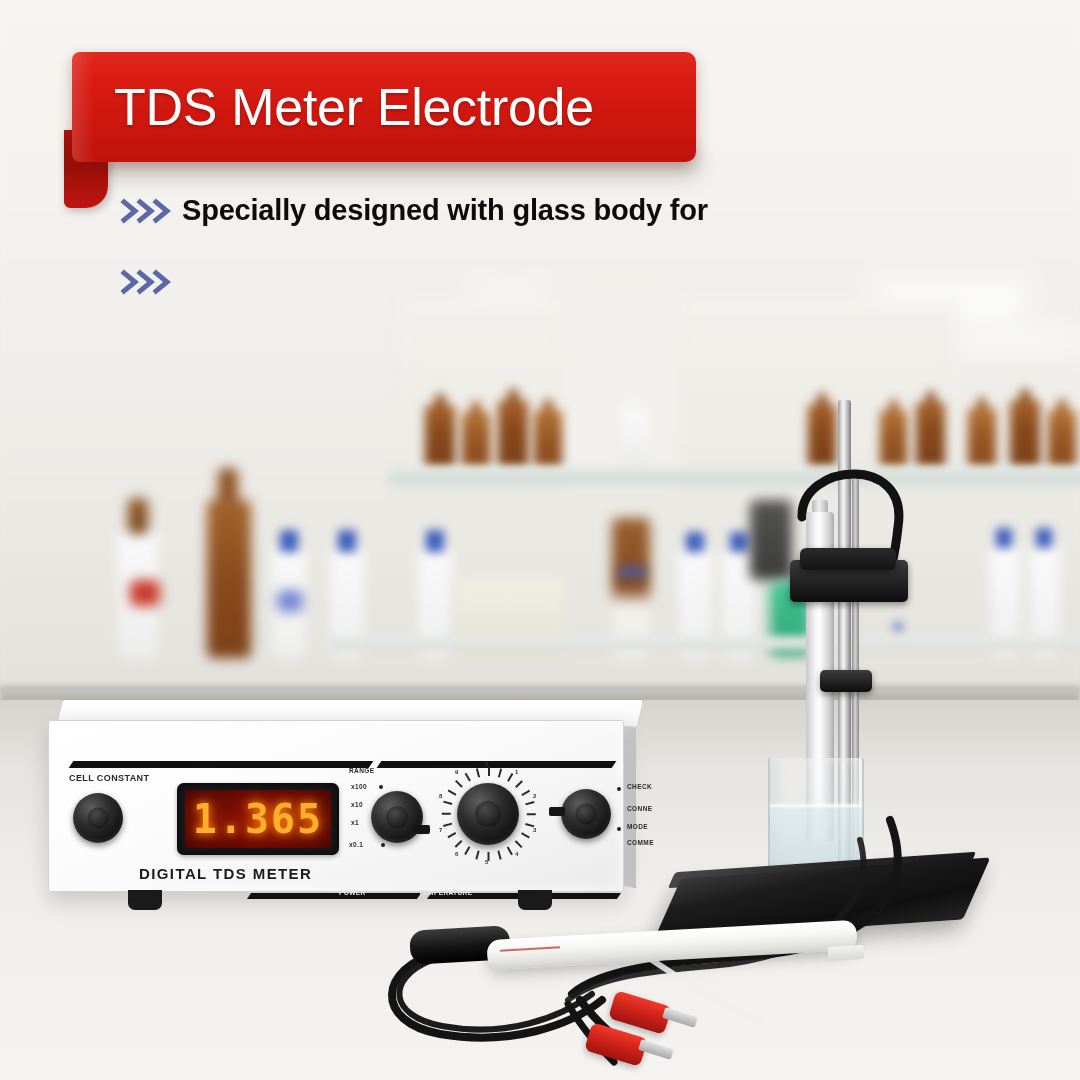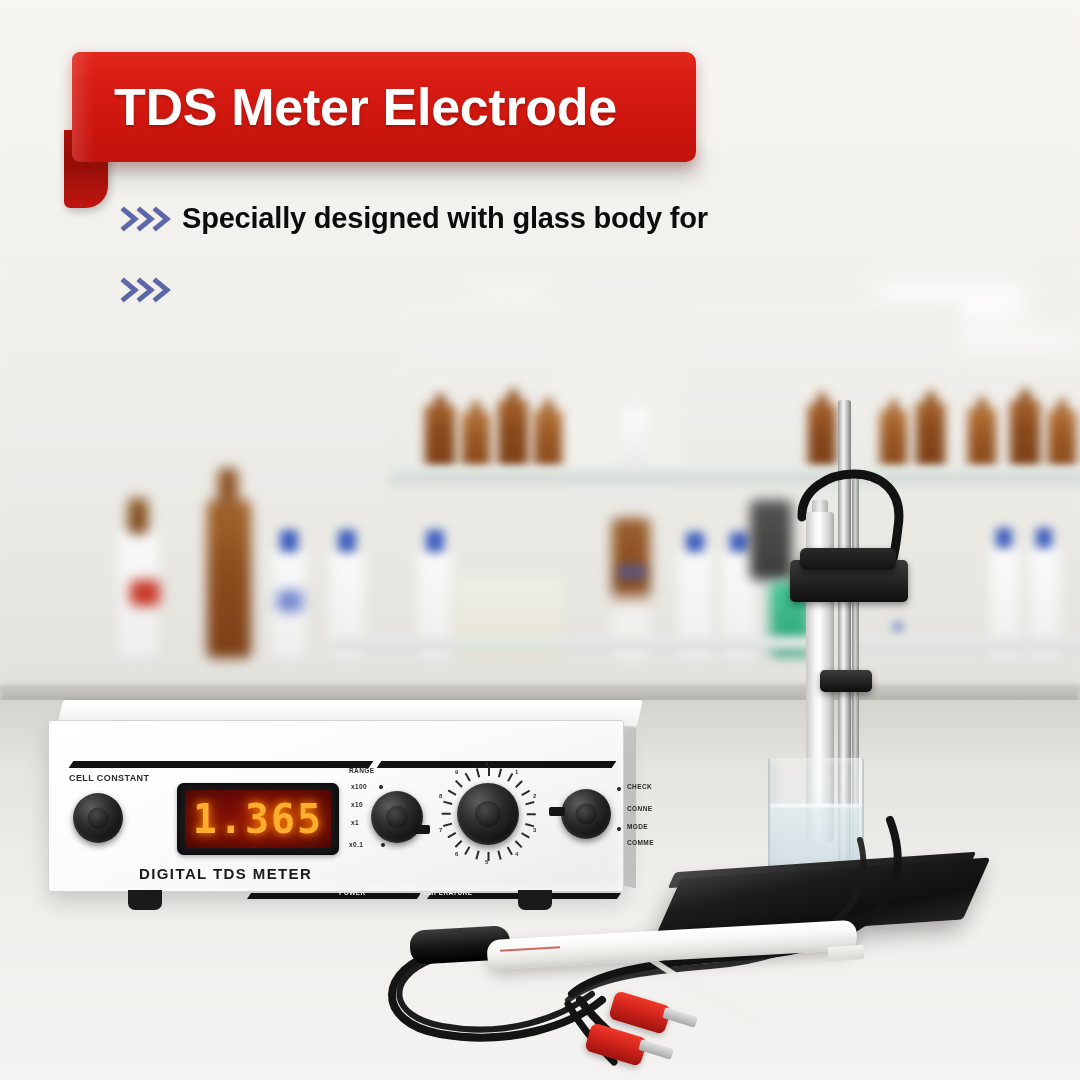--- a/index.html
+++ b/index.html
@@ -268,28 +268,28 @@
     box-shadow:0 5px 14px rgba(120,10,5,.30);
     z-index:4;
     display:flex; align-items:center;
   }
   .ribbon::before {
     content:""; position:absolute; left:0; top:0; width:22px; height:110px;
     background:linear-gradient(90deg,rgba(255,255,255,.14),rgba(255,255,255,0));
     border-radius:8px 0 0 8px;
   }
   .ribbon-title {
-    font-size:52px; font-weight:bold; color:#ffffff;
+    font-size:52px; font-weight:normal; color:#ffffff;
     letter-spacing:-.3px; padding-left:42px;
     text-shadow:0 2px 3px rgba(90,6,3,.35);
     white-space:nowrap;
   }
 
   
-  .bullets { position:absolute; left:120px; top:200px; width:880px; z-index:5; }
+  .bullets { position:absolute; left:120px; top:192px; width:880px; z-index:5; }
   .bullet-row { display:flex; align-items:flex-start; margin-bottom:34px; }
   .chev { flex:0 0 auto; width:62px; padding-top:6px; display:flex; }
   .chev svg { display:block; }
   .bullet-text {
     font-size:29px; font-weight:bold; color:#0c0c0c; line-height:1.28;
     letter-spacing:-.2px;
   }
 </style>
 </head>
 <body>

